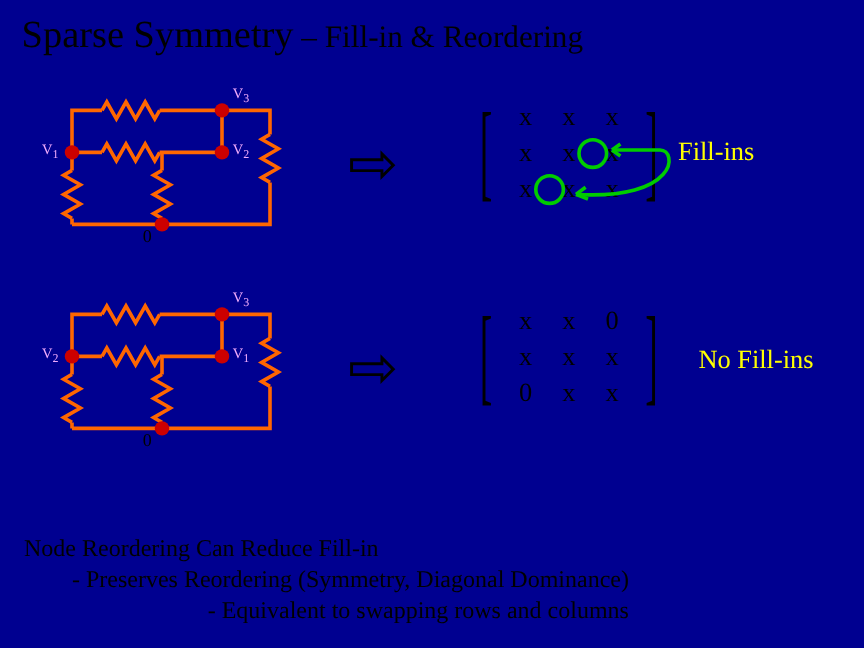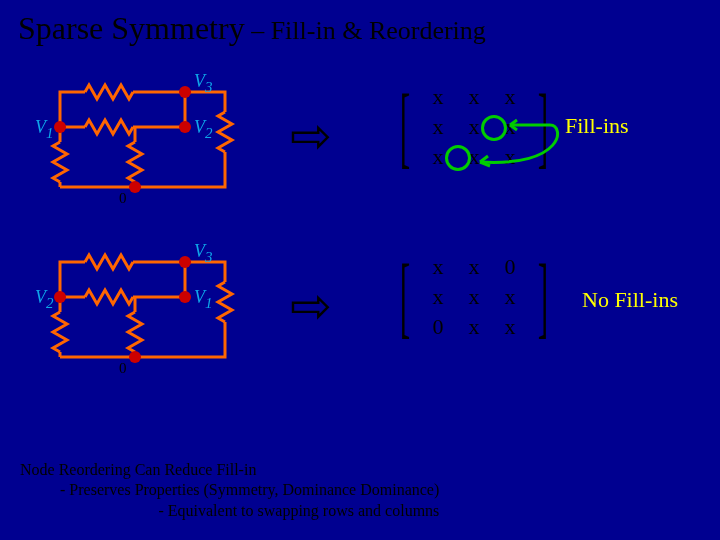--- a/index.html
+++ b/index.html
@@ -58,29 +58,28 @@
   .mgrid span { display:flex; align-items:center; justify-content:center; }
   .label {
     position: absolute;
     font-size: 22px;
     color: #ffff00;
   }
   .bottom-text {
     position: absolute;
     bottom: 18px;
     left: 20px;
-    font-size: 16px;
+    font-size: 20px;
     color: #000;
     line-height: 1.3;
   }
   .node-lbl {
     position: absolute;
-    font-size: 18px;
-    font-style: italic;
-    color: #0ea5e9;
+    font-size: 12px;
+    color: #f0abfc;
   }
   .zero-lbl {
     position: absolute;
     font-size: 15px;
     color: #000;
   }
   .circle-highlight {
     position: absolute;
     border: 3px solid #00cc00;
     border-radius: 50%;
@@ -219,15 +218,15 @@
     </div>
     <span class="bracket">]</span>
   </div>
 
   <div class="label" style="left:582px; top:240px;">No Fill-ins</div>
 
 </div>
 
 <div class="bottom-text">
   <div>Node Reordering Can Reduce Fill-in</div>
-  <div style="padding-left:40px;">- Preserves Properties (Symmetry, Dominance Dominance)</div>
+  <div style="padding-left:40px;">- Preserves Reordering (Symmetry, Diagonal Dominance)</div>
   <div style="padding-left:40px;text-align:right;">- Equivalent to swapping rows and columns</div>
 </div>
 
 </body></html>

